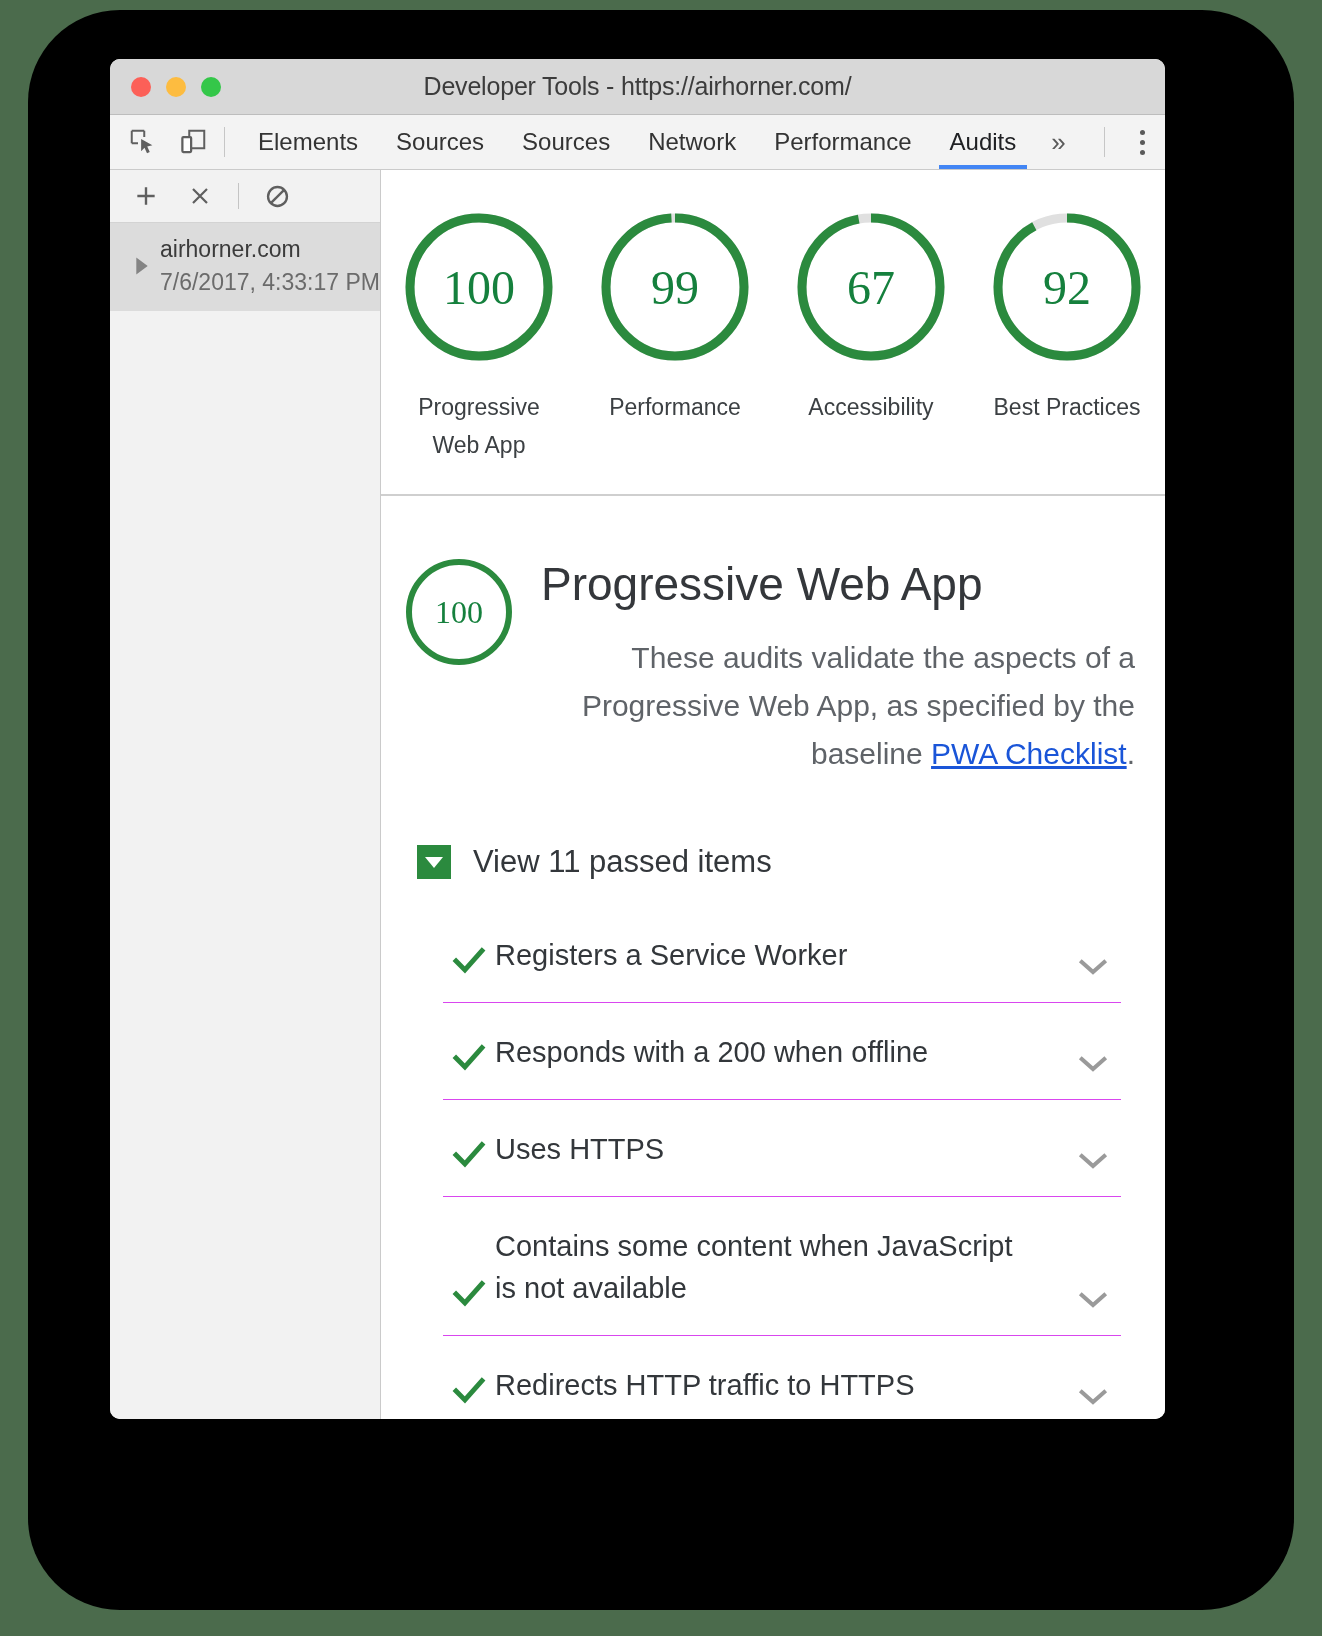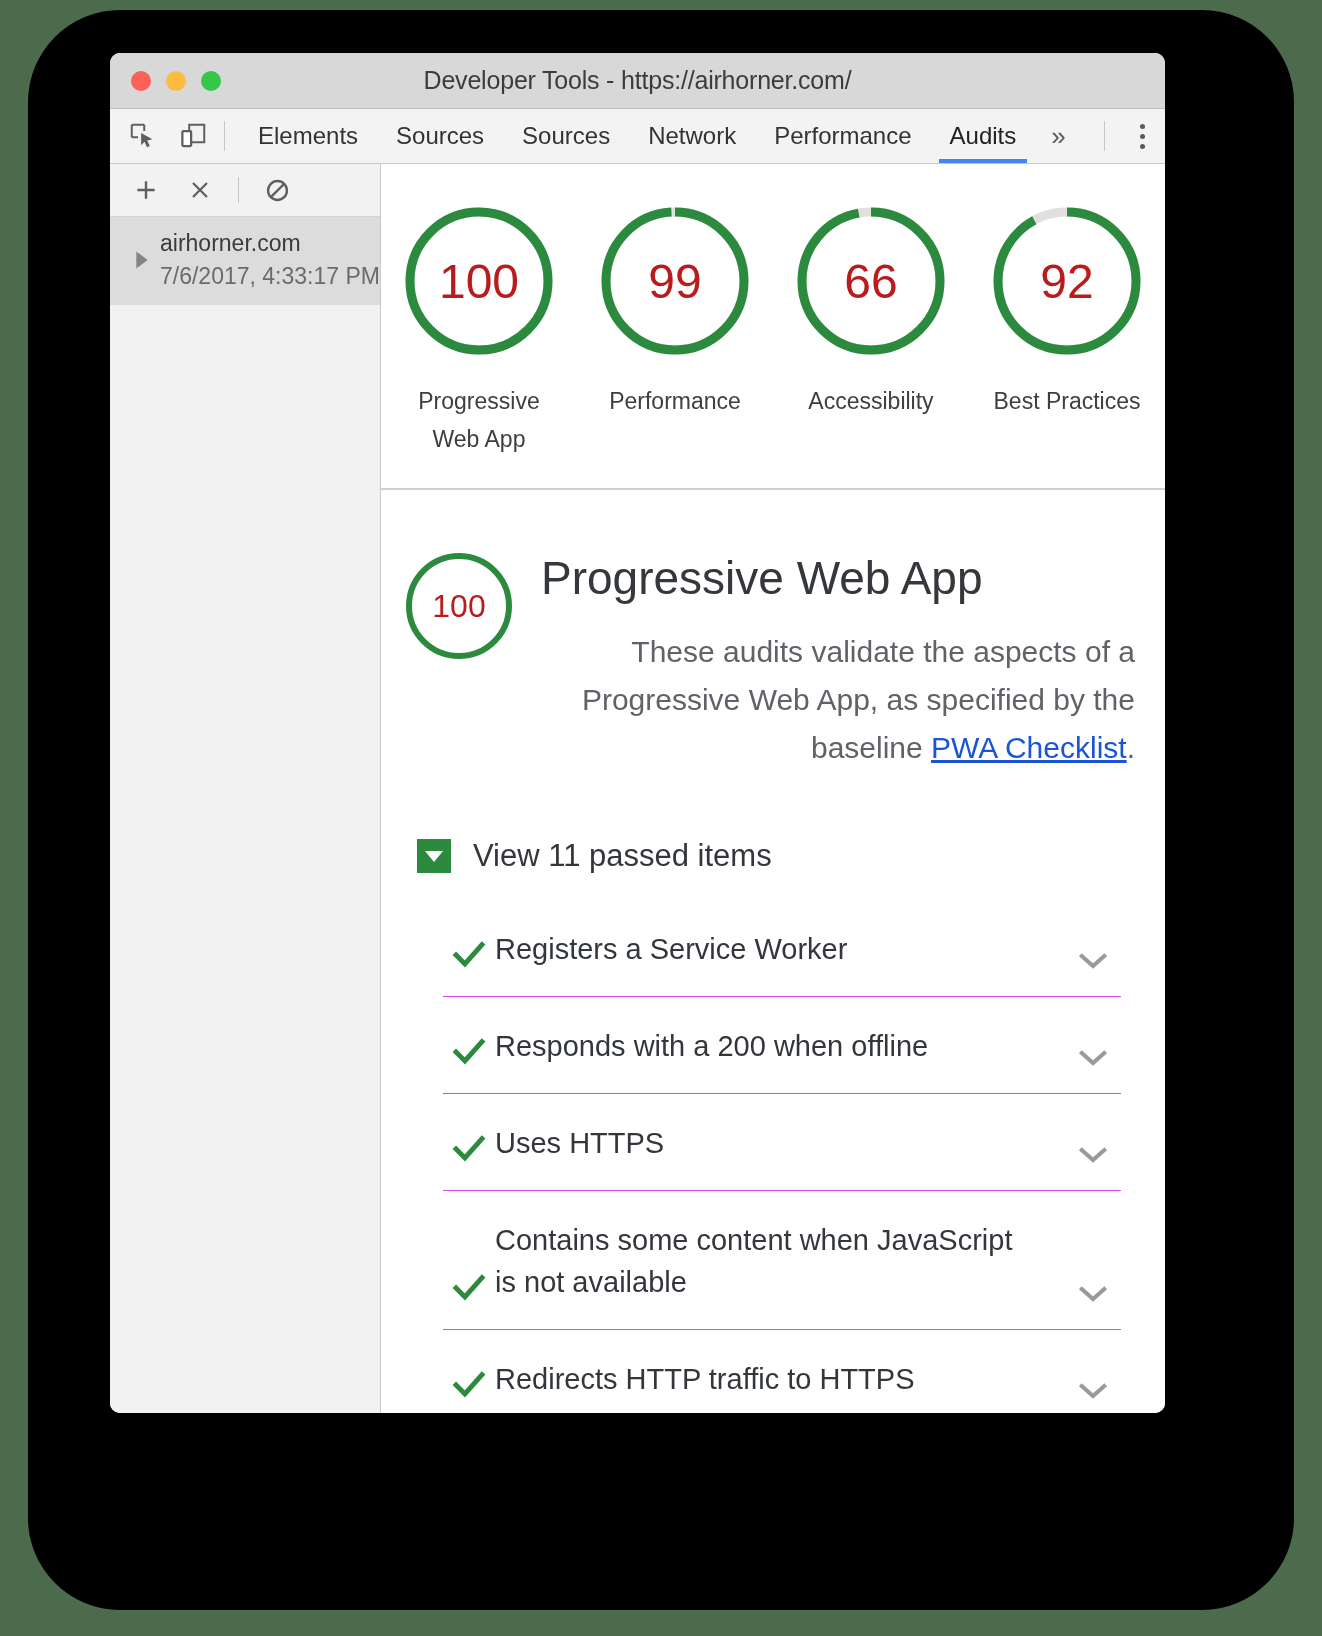--- a/index.html
+++ b/index.html
@@ -23,21 +23,21 @@
     width: 1266px;
     height: 1600px;
     background: #000000;
     border-radius: 92px;
   }
 
   
   .window {
     position: absolute;
     left: 110px;
-    top: 53px;
+    top: 59px;
     width: 1055px;
     height: 1360px;
     background: #ffffff;
     border-radius: 10px;
     overflow: hidden;
     display: flex;
     flex-direction: column;
   }
 
   
@@ -240,21 +240,22 @@
     position: relative;
   }
   .gauge-ring svg { display: block; }
   .gauge-value {
     position: absolute;
     left: 0; right: 0; top: 0; bottom: 0;
     display: flex;
     align-items: center;
     justify-content: center;
     font-size: 48px;
-    color: #b91c1c;
+    color: #15803d;
+    font-family: Liberation Serif, serif;
   }
   .gauge-label {
     margin-top: 22px;
     font-size: 23px;
     color: #3c4043;
     text-align: center;
     line-height: 38px;
     max-width: 160px;
   }
 
@@ -473,21 +474,21 @@
           </div>
           <div class="gauge-label">Performance</div>
         </div>
 
         <div class="gauge">
           <div class="gauge-ring">
             <svg width="158" height="158" viewBox="0 0 158 158">
               <circle cx="79" cy="79" r="69" fill="none" stroke="#e0e0e0" stroke-width="9"></circle>
               <circle cx="79" cy="79" r="69" fill="none" stroke="#2b8a3e" stroke-width="9" stroke-dasharray="420.5 13.0" stroke-dashoffset="0" transform="rotate(-90 79 79)" stroke-linecap="butt"></circle>
             </svg>
-            <div class="gauge-value">66</div>
+            <div class="gauge-value">67</div>
           </div>
           <div class="gauge-label">Accessibility</div>
         </div>
 
         <div class="gauge">
           <div class="gauge-ring">
             <svg width="158" height="158" viewBox="0 0 158 158">
               <circle cx="79" cy="79" r="69" fill="none" stroke="#e0e0e0" stroke-width="9"></circle>
               <circle cx="79" cy="79" r="69" fill="none" stroke="#2b8a3e" stroke-width="9" stroke-dasharray="398.8 34.7" stroke-dashoffset="0" transform="rotate(-90 79 79)" stroke-linecap="butt"></circle>
             </svg>

